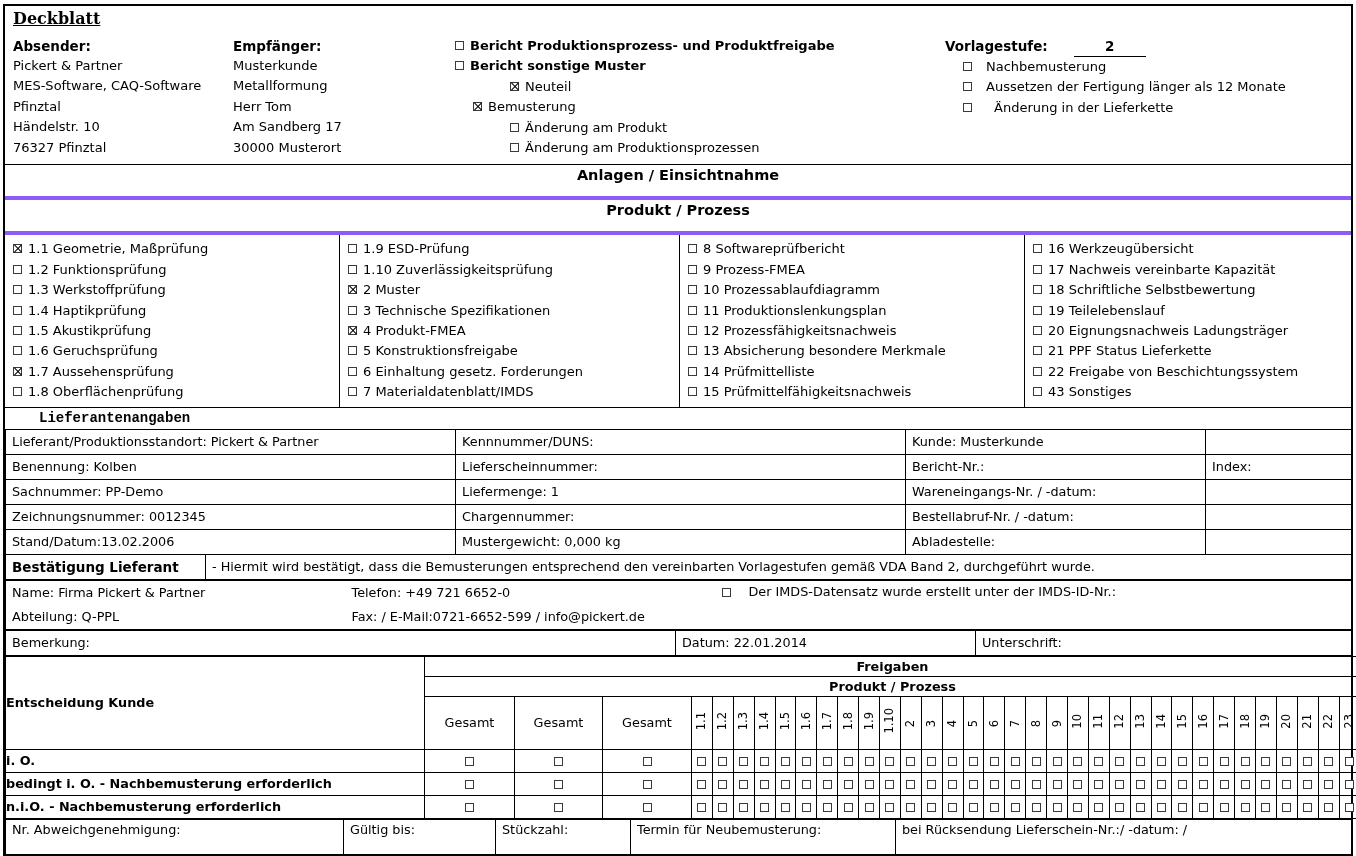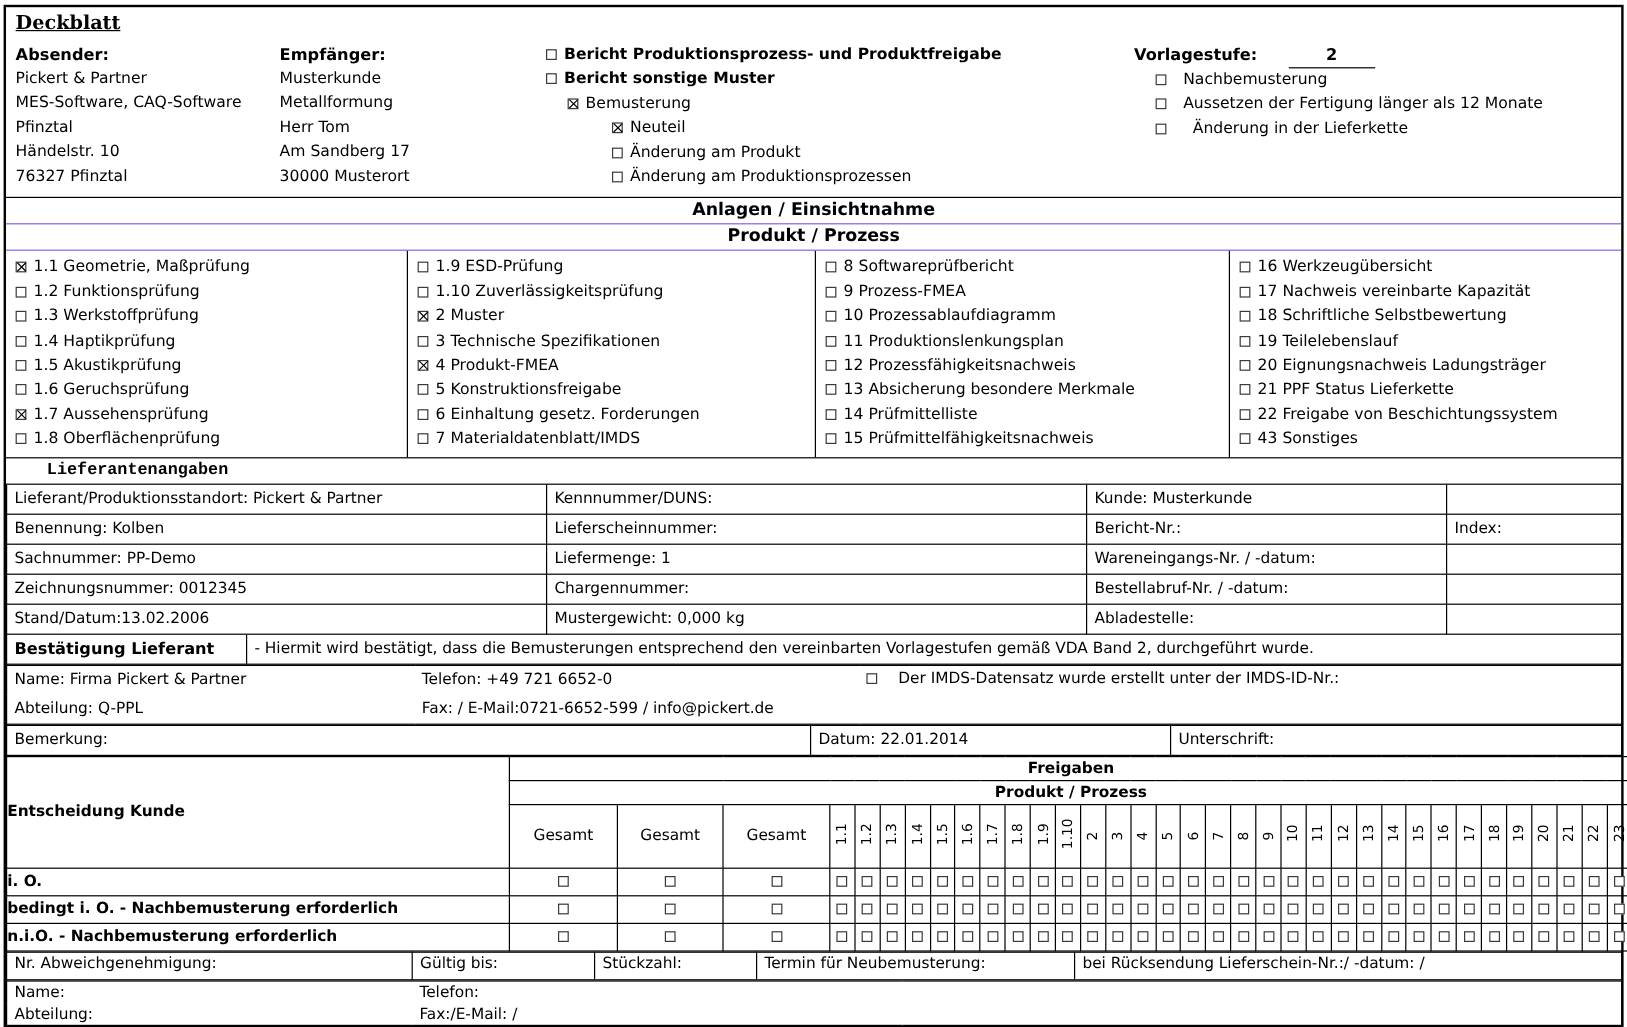--- a/index.html
+++ b/index.html
@@ -16,23 +16,23 @@
   }
   .doc{
     border:2px solid #000;
     width:1350px;
     box-sizing:border-box;
     background:#fff;
   }
   .bold{font-weight:bold;}
   .hdrband{
     border-top:1px solid #000;
-    border-bottom:1px solid #8b5cf6;
+    border-bottom:4px solid #8b5cf6;
     text-align:center;font-weight:bold;font-size:14.5px;
-    padding:2px 0 3px 0;line-height:16px;
+    padding:2px 0 13px 0;line-height:16px;
   }
   .sectionbar{
     border-top:1px solid #000;border-bottom:1px solid #000;
     font-weight:bold;font-size:14px;padding:2px 0 2px 6px;line-height:17px;
   }
   .cb{
     display:inline-block;width:9px;height:9px;
     border:1px solid #3a3a3a;box-sizing:border-box;
     position:relative;vertical-align:-1px;margin-right:6px;
     background:#fff;flex:0 0 auto;
@@ -104,21 +104,21 @@
     white-space:nowrap;
   }
   .ckcell{text-align:center;height:20px;}
   .ckcell .cb{margin-right:0;vertical-align:middle;}
   .entsch{
     font-weight:bold;font-size:14px;padding:3px 0 0 6px;vertical-align:top;
   }
 
   
   .btbl{width:100%;border-collapse:collapse;table-layout:fixed;}
-  .btbl td{border:1px solid #000;font-size:12.8px;padding:2px 0 0 6px;
+  .btbl td{border:1px solid #000;font-size:12.8px;padding:2px 0 12px 6px;
            line-height:16px;vertical-align:top;white-space:nowrap;}
   .h20{height:20px;}
 </style>
 </head>
 <body>
 
 <div id="sheet">
   <div class="doc">
 
     <div class="title-deck">Deckblatt</div>
@@ -145,27 +145,27 @@
 
       <div class="tb-col tb-mid" id="report-type-list">
           <div class="opt b">
             <span class="cb"></span>
             <span>Bericht Produktionsprozess- und Produktfreigabe</span>
           </div>
           <div class="opt b">
             <span class="cb"></span>
             <span>Bericht sonstige Muster</span>
           </div>
+          <div class="opt ind2">
+            <span class="cb on"></span>
+            <span>Neuteil</span>
+          </div>
           <div class="opt ind1">
             <span class="cb on"></span>
             <span>Bemusterung</span>
-          </div>
-          <div class="opt ind2">
-            <span class="cb on"></span>
-            <span>Neuteil</span>
           </div>
           <div class="opt ind2">
             <span class="cb"></span>
             <span>Änderung am Produkt</span>
           </div>
           <div class="opt ind2">
             <span class="cb"></span>
             <span>Änderung am Produktionsprozessen</span>
           </div>
         </div>

